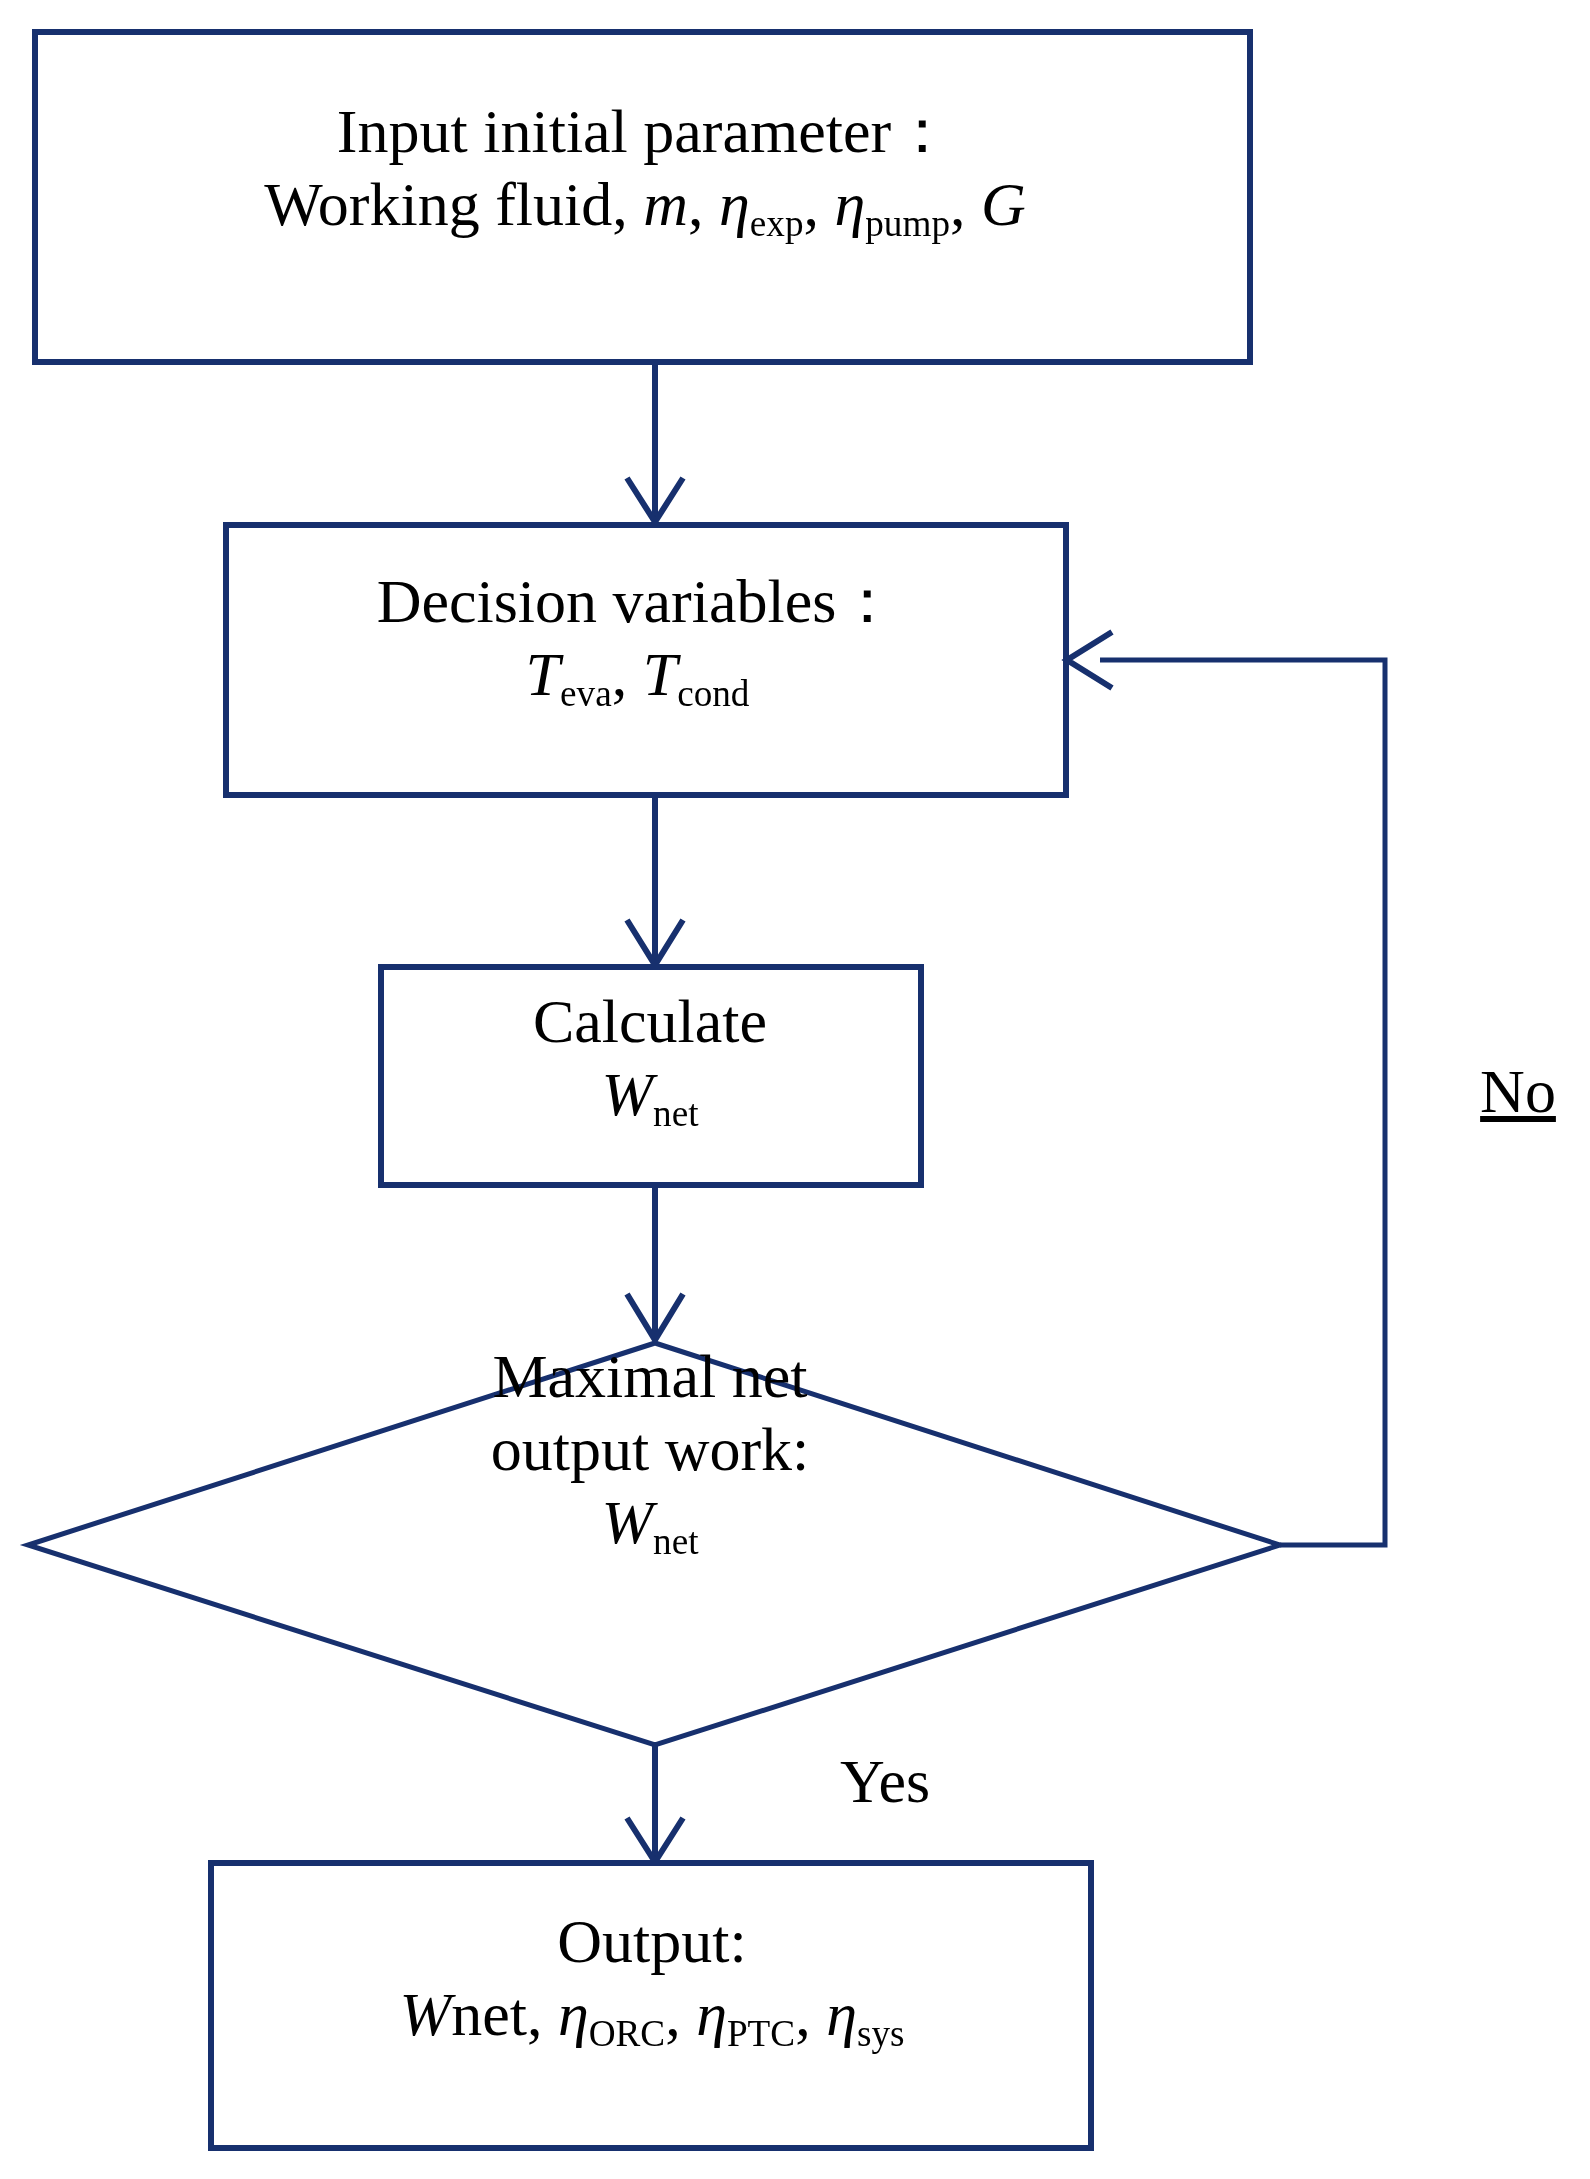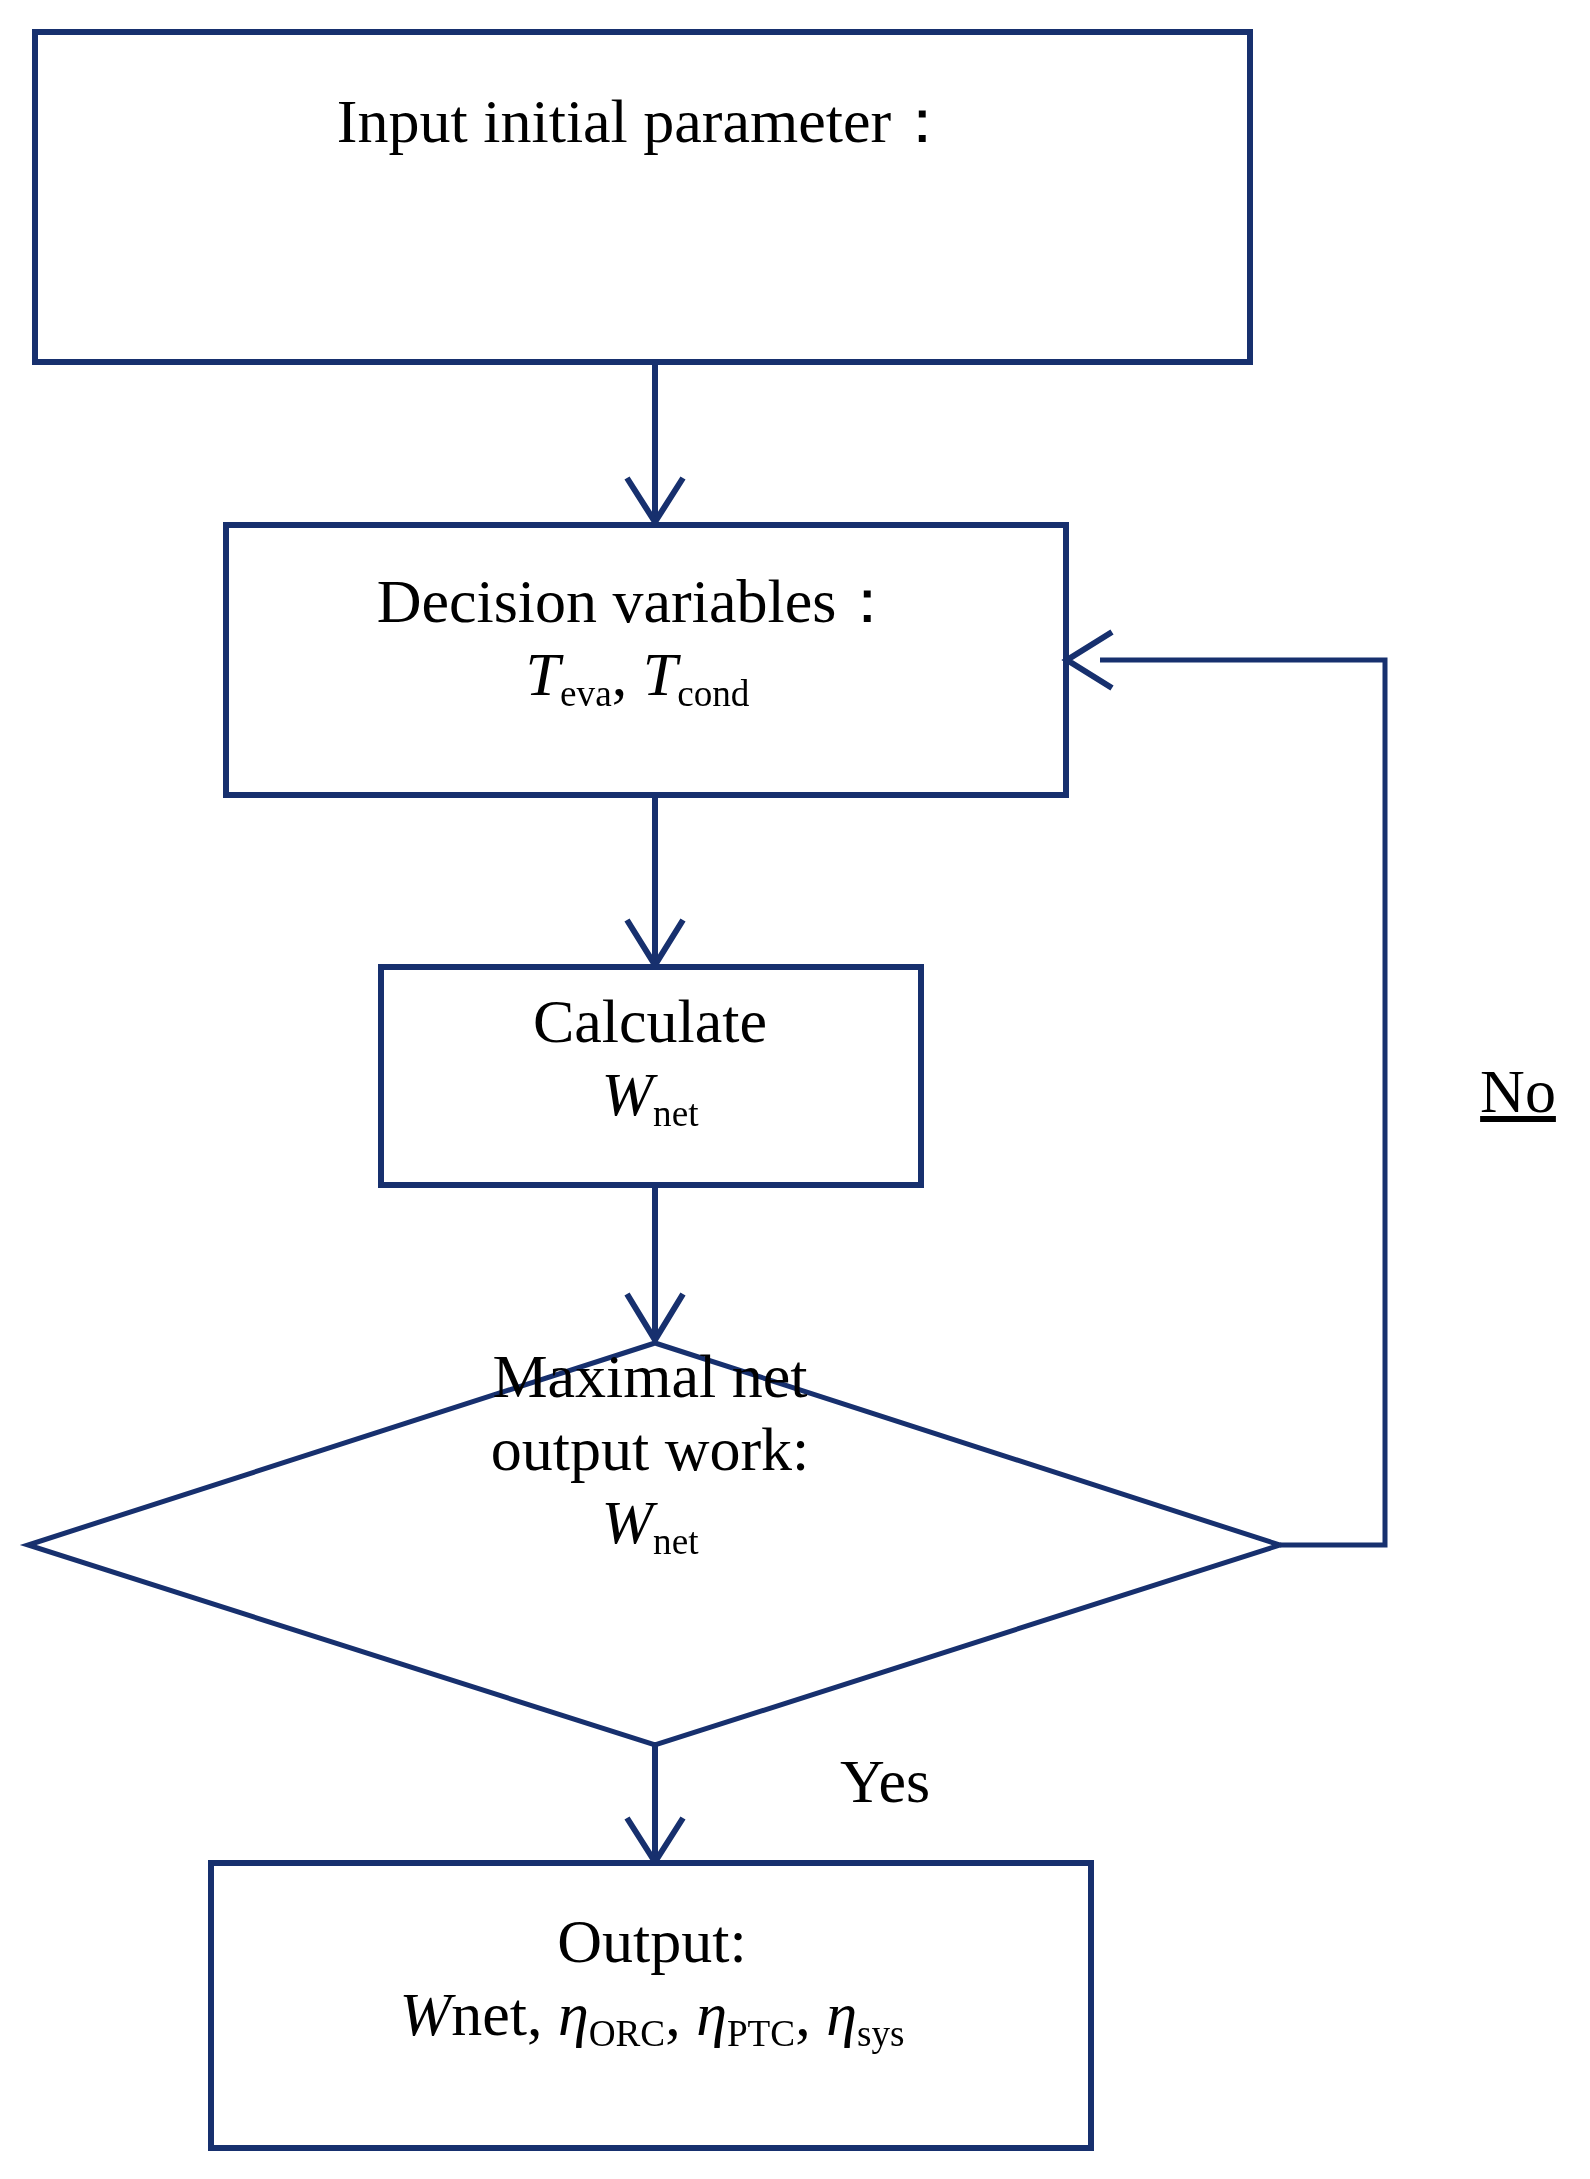--- a/index.html
+++ b/index.html
@@ -70,21 +70,21 @@
     position: relative;
     top: 0.30em;
   }
   .it {
     font-style: italic;
   }
   .line {
     display: block;
   }
   
-  #t-input      { left: 40px;  top: 85px;   width: 1210px; }
+  #t-input      { left: 40px;  top: 95px;   width: 1210px; }
   #t-decision   { left: 215px; top: 565px;  width: 845px;  }
   #t-calculate  { left: 380px; top: 985px;  width: 540px;  }
   #t-diamond    { left: 330px; top: 1340px; width: 640px;  }
   #t-output     { left: 212px; top: 1905px; width: 880px;  }
   #t-no         { left: 1428px; top: 1055px; width: 180px; text-decoration: underline; }
   #t-yes        { left: 790px; top: 1745px; width: 190px; text-align: center;  }
 </style>
 </head>
 <body>
 
@@ -114,20 +114,21 @@
 
     <line class="connector" x1="655" y1="1745" x2="655" y2="1860"></line>
     <polyline class="arrow-head" points="627,1818 655,1862 683,1818"></polyline>
 
     <rect class="node-shape" x="211" y="1863" width="880" height="285"></rect>
 
   </svg>
 
   <div class="txt node-text" id="t-input">
     <span class="line">Input initial parameter：</span>
+    <span class="line"><span>Working fluid, </span><span class="it">m</span><span>, </span><span class="it">η</span><span class="sub">exp</span><span>, </span><span class="it">η</span><span class="sub">pump</span><span>, </span><span class="it">G</span></span>
   </div>
 
   <div class="txt node-text" id="t-decision">
     <span class="line">Decision variables：</span>
     <span class="line"><span class="it">T</span><span class="sub">eva</span><span>, </span><span class="it">T</span><span class="sub">cond</span></span>
   </div>
 
   <div class="txt node-text" id="t-calculate">
     <span class="line">Calculate</span>
     <span class="line"><span class="it">W</span><span class="sub">net</span></span>

